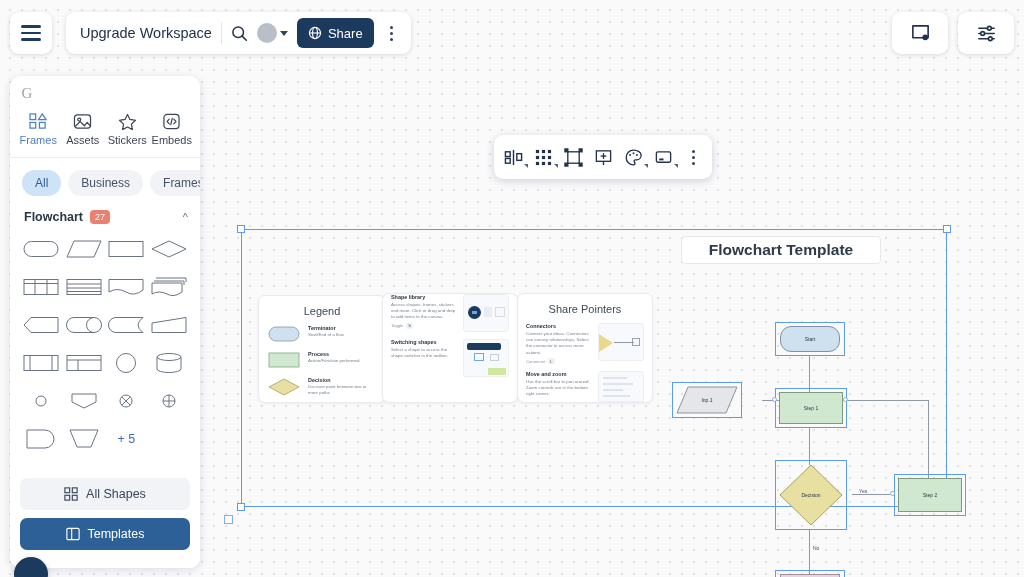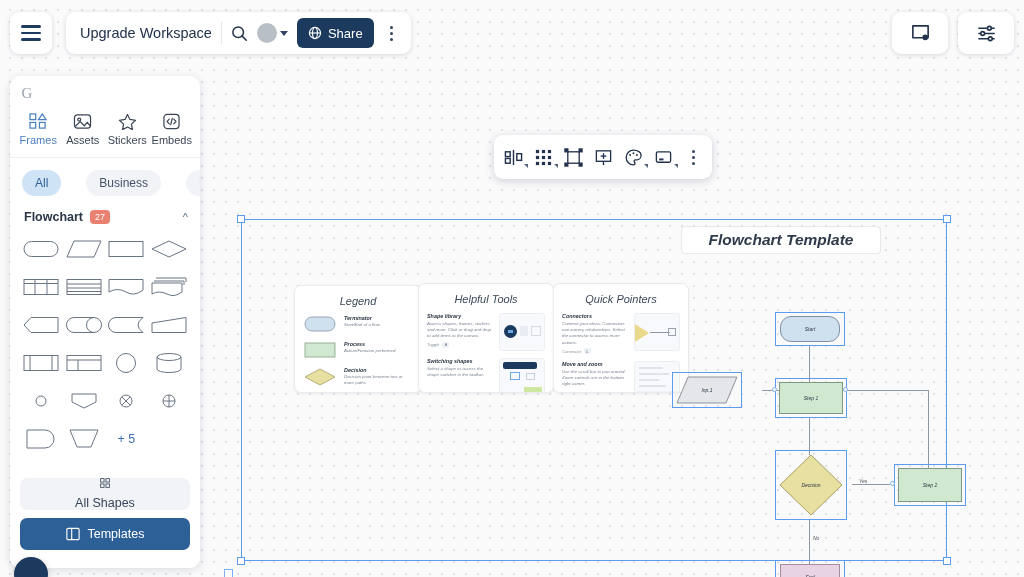--- a/index.html
+++ b/index.html
@@ -74,80 +74,80 @@
     display:flex; align-items:center; gap:6px; padding: 0 8px;
   }
   .search-ph { flex:1; font-size:11px; color:#9aa3ad; }
   .tabs-row {
     display:flex; padding: 2px 6px 8px 6px; border-bottom: 1px solid #edeff2;
   }
   .tab { flex:1; display:flex; flex-direction:column; align-items:center; gap:4px; cursor:pointer; padding: 3px 0; }
   .tab-label { font-size: 11px; color:#3b4554; }
   .tab.active .tab-label { color:#4a7fc1; }
 
-  .chips { display:flex; gap:25px; padding: 12px 10px 10px 12px; }
+  .chips { display:flex; gap:7px; padding: 12px 10px 10px 12px; }
   .chip { height:26px; padding: 0 13px; border-radius:13px; background:#f1f3f6; color:#46526a;
           font-size:12px; display:flex; align-items:center; cursor:pointer; }
   .chip.active { background:#cfe3f7; color:#2f5f95; }
 
   .cat-header { display:flex; align-items:center; gap:7px; padding: 4px 12px 8px 14px; }
   .cat-title { font-size:12.5px; color:#2b3647; font-weight:600; }
   .cat-badge { background:#e98070; color:#fff; font-size:9px; border-radius:4px; padding:2px 5px; }
   .chev { margin-left:auto; color:#5b6a80; font-size:11px; }
 
   .shapes-scroll { flex:1; overflow:hidden; position:relative; }
   .shape-grid { display:grid; grid-template-columns: repeat(4, 1fr); row-gap: 8px; padding: 2px 10px 0 10px; }
   .shape-cell { height:30px; display:flex; align-items:center; justify-content:center; cursor:pointer; }
   .more-5 { font-size:12.5px; color:#3f6fae; }
   .cat2 { font-size:12.5px; color:#2b3647; font-weight:600; padding: 8px 12px 0 14px;
           display:flex; align-items:center; }
 
   .panel-footer { padding: 6px 10px 10px 10px; background:#fff; }
   .pf-btn { height:32px; border-radius:7px; display:flex; align-items:center; justify-content:center;
             gap:8px; font-size:12.5px; cursor:pointer; margin-bottom:8px; }
-  .pf-all { background:#f1f3f6; color:#39455a;flex-direction:column; }
+  .pf-all { background:#f1f3f6; color:#39455a; }
   .pf-tpl { background:#2d6096; color:#fff;align-items:center; }
 
   .help-bubble {
     position:absolute; left: 14px; bottom: -14px; width: 34px; height: 34px;
     border-radius:50%; background:#1c3a5e; z-index:31; box-shadow:0 2px 6px rgba(0,0,0,.2);
   }
 
   
   #ctxbar {
     position:absolute; left: 494px; top: 135px; height: 44px;
     background:#fff; border-radius: 9px; box-shadow: 0 2px 9px rgba(30,40,70,.2);
     display:flex; align-items:center; padding: 0 10px; gap: 11px; z-index: 25;
   }
   .ctx-item { position:relative; display:flex; align-items:center; cursor:pointer; }
   .ctx-item .dd { position:absolute; right:-5px; bottom:-1px; width:0;height:0;
                   border-left:4px solid transparent; border-top:4px solid #56627a; }
 
   
   #tplframe {
-    position:absolute; left: 241px; top: 219px; width: 706px; height: 342px;
-    border: 1.5px solid #5b9bf0; z-index: 10; font-style: italic;
+    position:absolute; left: 241px; top: 229px; width: 706px; height: 278px;
+    border: 1.5px solid #5b9bf0; z-index: 10;
   }
   .handle { position:absolute; width:8px; height:8px; background:#fff; border:1.6px solid #5b9bf0; }
   .h-tl { left:-5px; top:-5px; } .h-tr { right:-5px; top:-5px; }
   .h-bl { left:-5px; bottom:-5px; } .h-br { right:-5px; bottom:-5px; }
   .res-handle { position:absolute; left:-18px; bottom:-18px; width:9px; height:9px;
                 background:#fff; border:1.6px solid #7bb0f5; }
 
   .tpl-title {
     position:absolute; left: 439px; top: 6px; width: 200px; height: 28px;
     background:#fff; border:1px solid #e6e8ec; border-radius:4px;
     display:flex; align-items:center; justify-content:center;
     font-size:15.5px; font-weight:600; color:#2f3a4a;
   }
 
   
   .card {
     position:absolute; background:#fff; border:1px solid #e9ebef; border-radius:7px;
-    box-shadow: 0 1px 3px rgba(30,40,70,.06); overflow:hidden;margin-left:36px;
+    box-shadow: 0 1px 3px rgba(30,40,70,.06); overflow:hidden;
   }
   .card-title { text-align:center; font-size:11px; color:#3d4959; padding: 9px 0 8px 0; }
   .legend-row { display:flex; align-items:flex-start; gap:8px; padding: 0 9px 7px 9px; }
   .lg-shape { width:32px; height:18px; flex:none; margin-top:1px; }
   .lg-txt { flex:1; min-width:0; }
   .lg-name { font-size:5.4px; font-weight:700; color:#2b3442; line-height:1.35; }
   .lg-desc { font-size:4.4px; color:#79838f; line-height:1.4; }
 
   .tool-row { padding: 0 8px 7px 8px; display:flex; gap:6px; }
   .tool-txt { flex:1; min-width:0; }
@@ -223,21 +223,20 @@
         </div>
         <div class="lg-txt">
           <div class="lg-name">Decision</div>
           <div class="lg-desc">Decision point between two or more paths</div>
         </div>
       </div>
 
     </div>
 
     <div class="card" style="left:140px; top:63px; width:136px; height:110px;">
-      <div class="card-title">Helpful Tools</div>
 
       <div class="tool-row">
         <div class="tool-txt">
           <div class="tool-h">Shape library</div>
           <div class="tool-d">Access shapes, frames, stickers and more. Click or drag and drop to add items to the canvas.</div>
           <div class="tool-kb">
             <span class="kb-lbl">Toggle</span>
             <span class="kb-key">S</span>
           </div>
         </div>
@@ -258,21 +257,21 @@
           <div style="position:absolute;left:3px;top:3px;width:34px;height:7px;background:#1c3a5e;border-radius:2px;"></div>
           <div style="position:absolute;left:10px;top:13px;width:10px;height:8px;border:1px solid #6ea8e8;"></div>
           <div style="position:absolute;left:26px;top:14px;width:9px;height:7px;border:1px solid #c7cfda;"></div>
           <div style="position:absolute;left:24px;top:28px;width:18px;height:7px;background:#cfe8a0;"></div>
         </div>
       </div>
 
     </div>
 
     <div class="card" style="left:275px; top:63px; width:136px; height:110px;">
-      <div class="card-title">Quick Pointers</div>
+      <div class="card-title">Share Pointers</div>
 
       <div class="tool-row">
         <div class="tool-txt">
           <div class="tool-h">Connectors</div>
           <div class="tool-d">Connect your ideas. Connectors can convey relationships. Select the connector to access more actions.</div>
           <div class="tool-kb">
             <span class="kb-lbl">Connector</span>
             <span class="kb-key">L</span>
           </div>
         </div>

